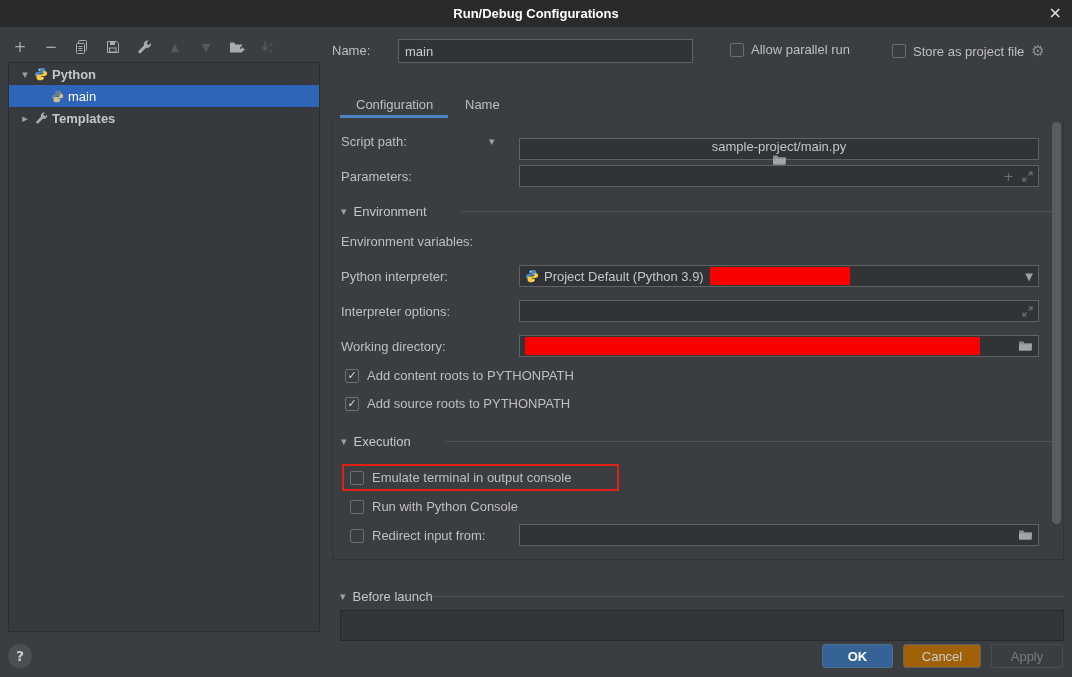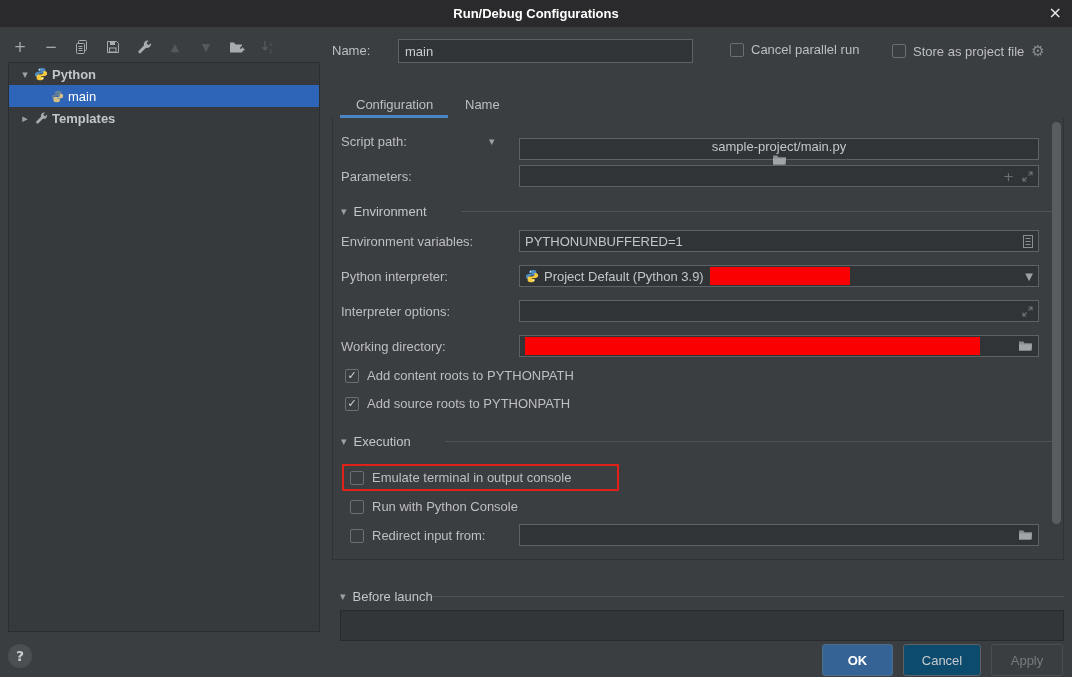--- a/index.html
+++ b/index.html
@@ -49,23 +49,23 @@
   .section-head { position:absolute; display:flex; align-items:center; color:#c3c6c9; cursor:pointer; }
   .section-head .sc { color:#9da0a3; font-size:11px; margin-right:7px; }
   .hrule { position:absolute; height:1px; background:#505355; }
   .cbrow { position:absolute; display:flex; align-items:center; gap:8px; color:#bdbfc2; cursor:pointer; }
   .red-outline { position:absolute; border:2px solid #e0211a; }
   .scrollbar { left:1052px; top:122px; width:9px; height:402px; background:#595d60; border-radius:5px; }
 
   
   .bl-box { left:340px; top:610px; width:724px; height:31px; background:#323639; border:1px solid #282b2d; }
   .help-btn { left:8px; top:644px; width:24px; height:24px; border-radius:50%; background:#4b4f52; color:#c9ccce; display:flex; align-items:center; justify-content:center; font-weight:bold; font-size:14px; cursor:pointer; }
-  .btn { position:absolute; height:32px; display:flex; align-items:center; justify-content:center; border-radius:3px; font-size:13px; cursor:pointer; }
+  .btn { position:absolute; height:24px; display:flex; align-items:center; justify-content:center; border-radius:3px; font-size:13px; cursor:pointer; }
   .btn-ok { left:822px; top:644px; width:71px; background:#366395; border:1px solid #4c708c; color:#ffffff; font-weight:bold; }
-  .btn-cancel { left:903px; top:644px; width:78px; background:#0c4a6e; border:1px solid #5f6264; color:#c9ccce; }
+  .btn-cancel { left:903px; top:644px; width:78px; background:#a16207; border:1px solid #5f6264; color:#c9ccce; }
   .btn-apply { left:991px; top:644px; width:72px; background:transparent; border:1px solid #4b4f52; color:#787b7e; }
 
   .fold-icon svg, .mini svg { display:block; }
   .mini { display:flex; align-items:center; justify-content:center; }
 </style>
 </head>
 <body>
 
 <div class="abs titlebar">
   <span class="title">Run/Debug Configurations</span>
@@ -145,21 +145,21 @@
         </svg>
     </span>
     <span class="tree-label">Templates</span>
   </div>
 </div>
 
 <span class="abs name-label">Name:</span>
 <input class="abs name-input" value="main" style="">
 <div class="abs hdr-check" style="left:730px; top:42px;">
   <span class="chk"></span>
-  <span>Cancel parallel run</span>
+  <span>Allow parallel run</span>
 </div>
 <div class="abs hdr-check" style="left:892px; top:42px;">
   <span class="chk"></span>
   <span>Store as project file</span>
   <span class="gear glyph">⚙</span>
 </div>
 
 <div class="tab" style="left:356px; top:97px;">Configuration</div>
 <div class="tab" style="left:465px; top:97px;">Name</div>
 <div class="abs panel-topline"></div>
@@ -192,32 +192,20 @@
     </span>
   </div>
 
   <div class="section-head" style="left:8px; top:86px;">
     <span class="sc glyph">▾</span>
     <span>Environment</span>
   </div>
   <div class="hrule" style="left:128px; top:93px; width:596px;"></div>
 
   <span class="cfg-label" style="left:8px; top:116px;">Environment variables:</span>
-  <div class="field" style="left:186px; top:112px; width:520px;">
-    <span>PYTHONUNBUFFERED=1</span>
-    <span class="spacer"></span>
-    <span class="mini">
-      <svg width="10" height="13" viewBox="0 0 10 13">
-          <rect x="0.5" y="0.5" width="9" height="12" fill="none" stroke="#8b8e91"></rect>
-          <line x1="2.5" y1="3.5" x2="7.5" y2="3.5" stroke="#8b8e91"></line>
-          <line x1="2.5" y1="6.5" x2="7.5" y2="6.5" stroke="#8b8e91"></line>
-          <line x1="2.5" y1="9.5" x2="7.5" y2="9.5" stroke="#8b8e91"></line>
-        </svg>
-    </span>
-  </div>
 
   <span class="cfg-label" style="left:8px; top:151px;">Python interpreter:</span>
   <div class="field" style="left:186px; top:147px; width:520px;">
     <span class="mini" style="margin-right:5px;">
       <svg width="14" height="14" viewBox="0 0 16 16">
           <path fill="#4e8cbf" d="M7.9 1C6 1 5 1.9 5 3.4V5h3.1v.6H4.1C2.3 5.6 1 6.7 1 8.5S2.2 11.3 4 11.3h1.1V9.6c0-1.5 1.2-2.2 2.7-2.2h3c1.2 0 2.2-.9 2.2-2.1V3.4C13 1.9 11.9 1 10 1H7.9z"></path>
           <circle fill="#fff" cx="6.3" cy="3" r="0.8"></circle>
           <path fill="#f6cb3f" d="M8.1 15c1.9 0 2.9-.9 2.9-2.4V11H7.9v-.6h4c1.8 0 3.1-1.1 3.1-2.9S13.8 4.7 12 4.7h-1.1v1.7c0 1.5-1.2 2.2-2.7 2.2h-3C4 8.6 3 9.5 3 10.7v1.9C3 14.1 4.1 15 6 15h2.1z"></path>
           <circle fill="#fff" cx="9.7" cy="13" r="0.8"></circle>
         </svg>

